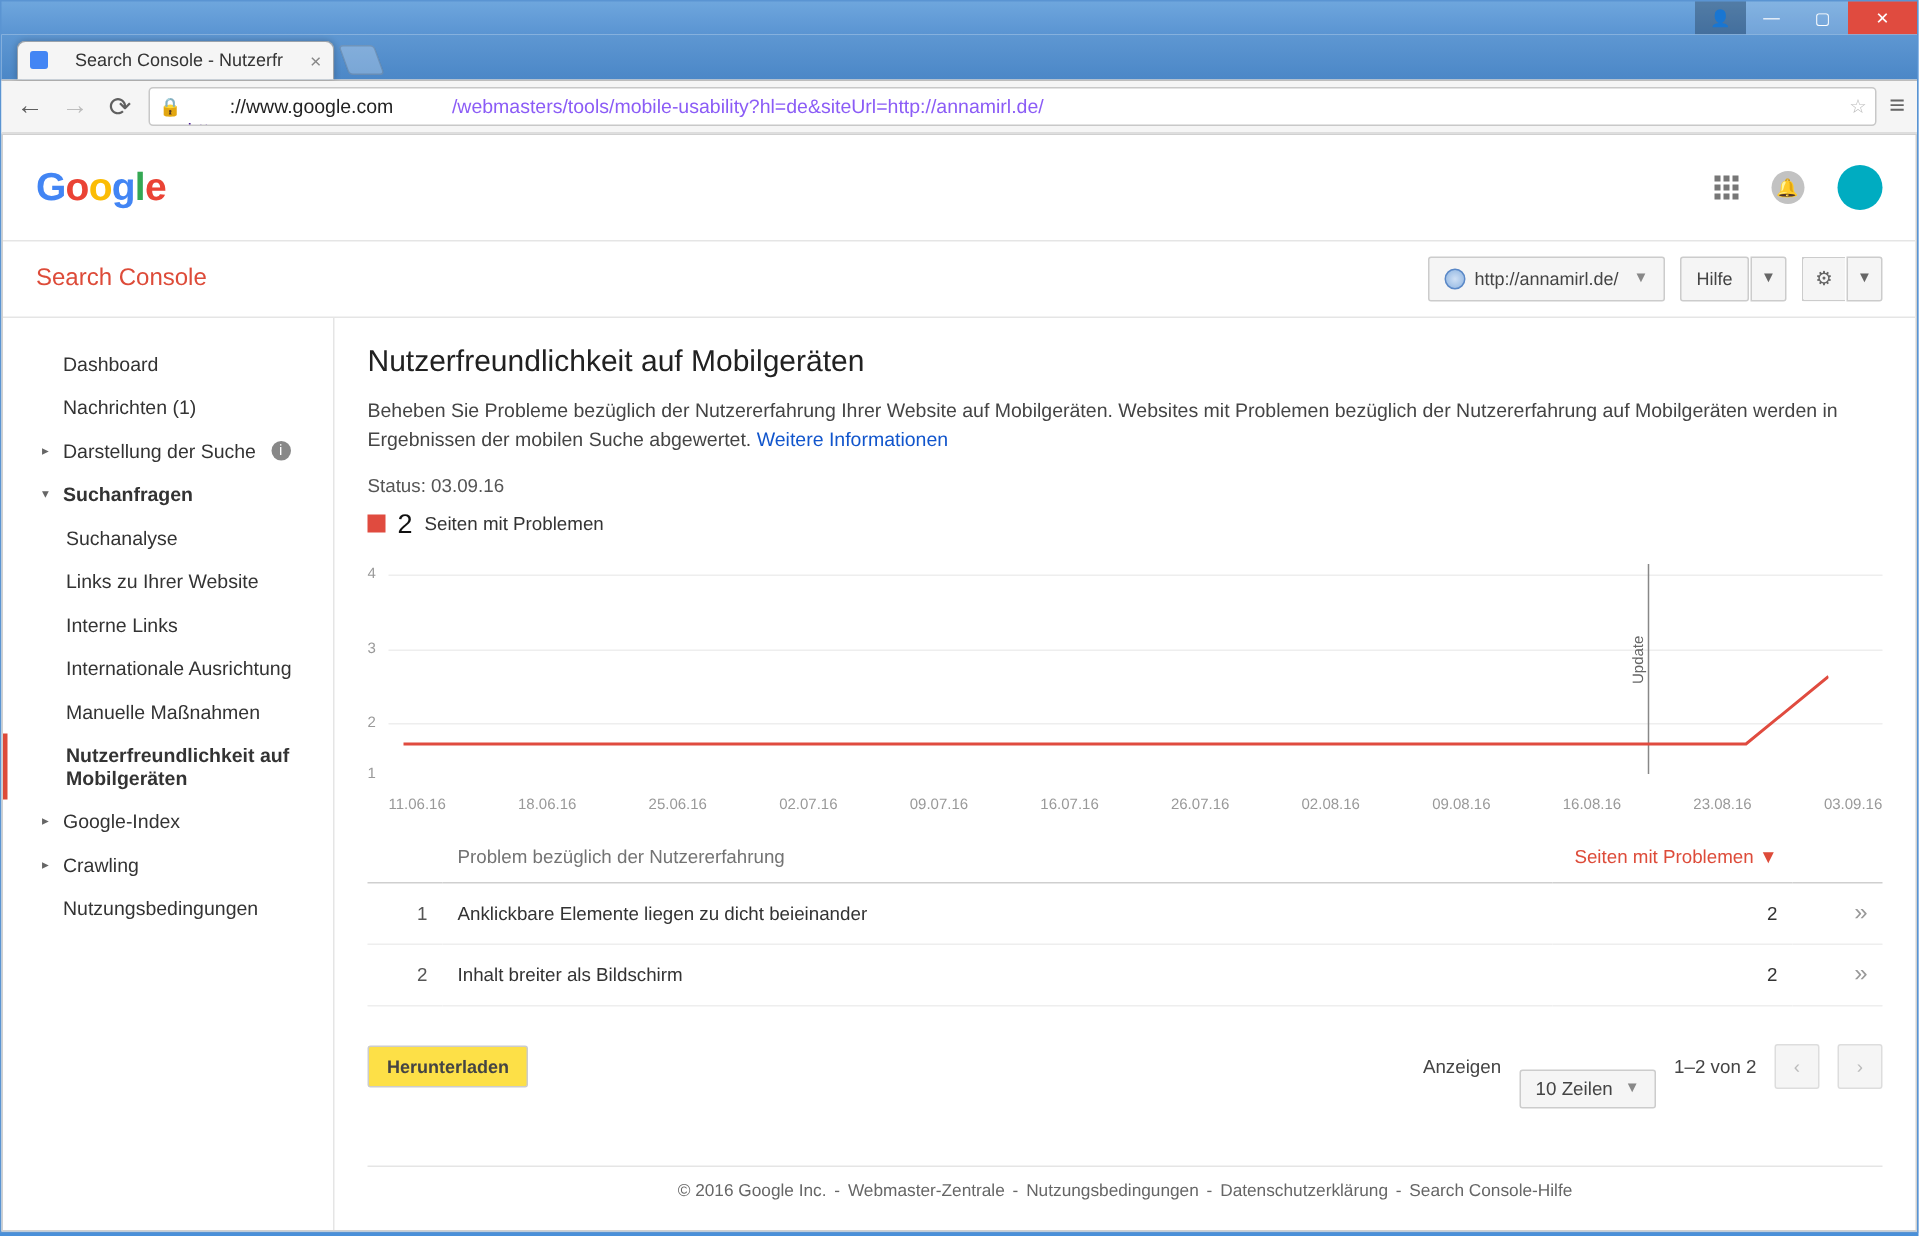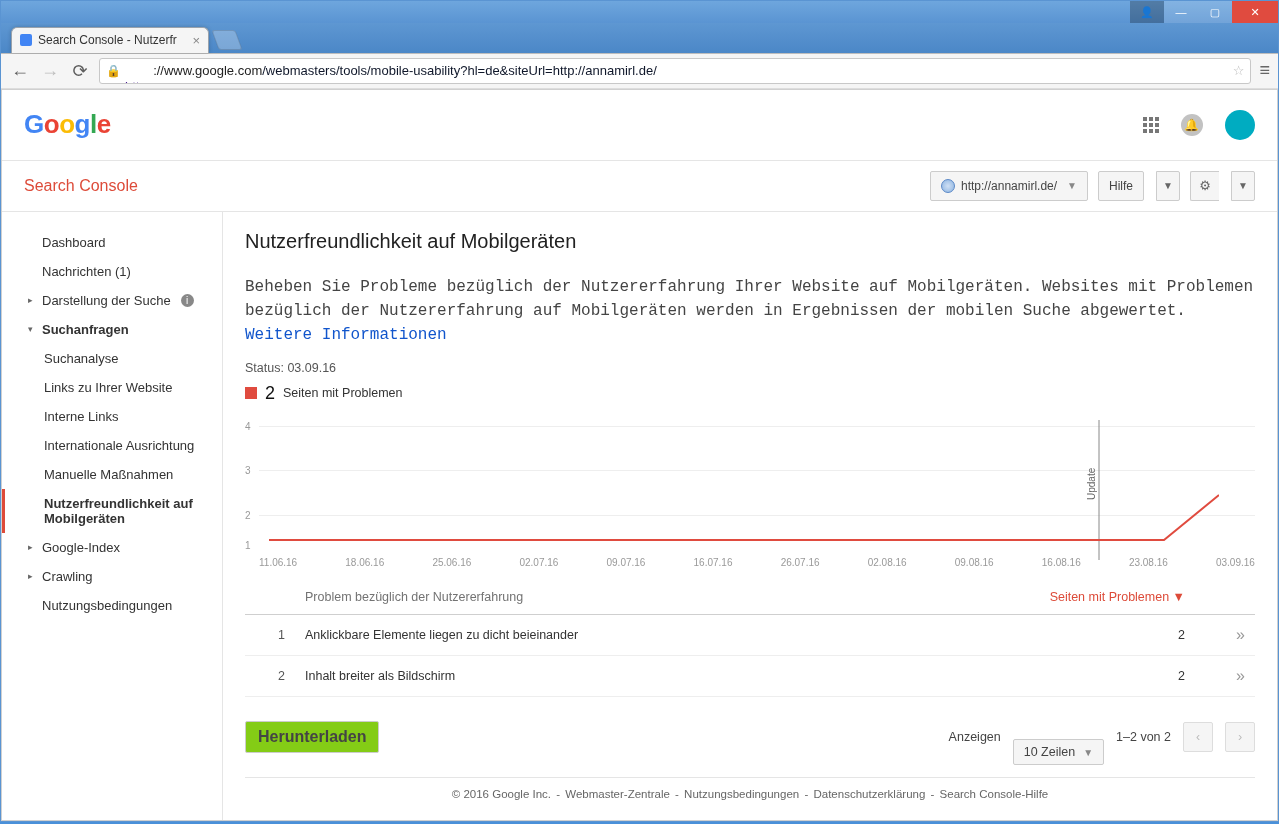--- a/index.html
+++ b/index.html
@@ -3,32 +3,32 @@
 <meta charset="utf-8">
 <style>
   html, body { margin:0; padding:0; font-family: Arial, Helvetica, sans-serif; font-size:13px; color:#222; background:#4a90d9; }
   
   .titlebar { height:22px; background:linear-gradient(#6ea6dd,#5a94d2); display:flex; justify-content:flex-end; align-items:center; gap:0; }
   .titlebar .tb-btn { width:34px; height:22px; background:rgba(255,255,255,0.15); color:#fff; display:flex; align-items:center; justify-content:center; font-size:11px; }
   .titlebar .tb-profile { background:rgba(0,0,0,0.25); }
   .titlebar .tb-close { background:#e04b3f; width:46px; }
   
   .tabstrip { height:30px; background:linear-gradient(#5e97d2,#4b87c7); display:flex; align-items:flex-end; padding-left:10px; border-bottom:1px solid #bdbdbd; }
-  .tab { background:#f5f5f5; border:1px solid #9aa2ab; border-bottom:none; border-top-left-radius:6px; border-top-right-radius:6px; height:25px; min-width:180px; display:flex; align-items:center; padding:0 8px; gap:6px; font-size:12px; color:#333; box-shadow:0 0 4px rgba(0,0,0,0.2);}
+  .tab { background:#f5f5f5; border:1px solid #9aa2ab; border-bottom:none; border-top-left-radius:6px; border-top-right-radius:6px; height:25px; min-width:180px; display:flex; align-items:center; padding:0 8px; gap:18px; font-size:12px; color:#333; box-shadow:0 0 4px rgba(0,0,0,0.2);}
   .tab .favicon { width:12px; height:12px; background:#4285f4; border-radius:2px; display:inline-block;}
   .tab .tab-close { color:#888; font-size:13px; margin-left:auto; }
   .newtab { width:22px; height:18px; background:rgba(255,255,255,0.25); margin-left:6px; margin-bottom:3px; transform:skewX(20deg); border-radius:3px; border:1px solid rgba(0,0,0,0.15);}
   
   .toolbar { height:34px; background:#f5f5f5; display:flex; align-items:center; padding:0 8px; gap:8px; border-bottom:1px solid #ddd;}
   .nav-btn { color:#5f5f5f; font-size:18px; width:22px; text-align:center; }
   .nav-btn.disabled { color:#bdbdbd; }
   .urlbox { flex:1; height:24px; border:1px solid #c8c8c8; border-radius:3px; background:#fff; display:flex; align-items:center; padding:0 6px; font-size:13px; overflow:hidden;}
   .urlbox .lock { color:#2a9d3f; font-size:12px; margin-right:4px;}
   .urlbox .scheme { color:#4c1d95;margin-top:32px;}
-  .urlbox .rest { color:#0f172a;}
+  .urlbox .rest { color:#8b5cf6;margin-left:39px;}
   .urlbox .host { color:#222;}
   .urlbox .star { margin-left:auto; color:#bbb;}
   .menu-btn { color:#666; font-size:18px; }
   
   .app { display:flex; flex-direction:column; height:736px; overflow:hidden; border:1px solid #d0d0d0;}
   .gheader { height:70px; display:flex; align-items:center; padding:0 22px; justify-content:space-between; border-bottom:1px solid #e5e5e5;}
   .glogo { font-size:26px; font-weight:bold; letter-spacing:-.5px;}
   .glogo .b{color:#4285f4;} .glogo .r{color:#ea4335;} .glogo .y{color:#fbbc05;} .glogo .g{color:#34a853;}
   .gright { display:flex; align-items:center; gap:22px; color:#777;}
   .grid-icon { display:inline-grid; grid-template-columns:repeat(3,4px); grid-auto-rows:4px; gap:2px;}
@@ -36,39 +36,39 @@
   .bell { width:22px; height:22px; background:#c2c2c2; border-radius:50%; display:flex; align-items:center; justify-content:center; color:#fff; font-size:12px;}
   .avatar { width:30px; height:30px; background:#00acc1; border-radius:50%;}
   
   .subheader { height:50px; border-bottom:1px solid #e5e5e5; display:flex; align-items:center; padding:0 22px; justify-content:space-between;}
   .subheader h1 { font-size:16px; color:#dd4b39; font-weight:normal; margin:0;}
   .subheader .controls { display:flex; gap:10px; align-items:center;}
   .pillbtn { height:28px; background:#f5f5f5; border:1px solid #ccc; border-radius:2px; padding:0 10px; font-size:12px; color:#444; display:flex; align-items:center; gap:6px;}
   .pillbtn .globe{ width:12px; height:12px; border:1px solid #5a88c7; border-radius:50%; display:inline-block; background:radial-gradient(#cfe0f5,#8cb3e0);}
   .pillbtn .caret{ color:#888; font-size:10px; margin-left:4px;}
   .iconbtn { height:28px; width:28px; background:#f5f5f5; border:1px solid #ccc; border-radius:2px; display:flex; align-items:center; justify-content:center; color:#666;}
-  .split { display:flex; gap:12px;}
+  .split { display:flex; gap:1px;}
   .split .iconbtn:first-child{border-right:none; border-top-right-radius:0; border-bottom-right-radius:0;}
   .split .iconbtn:last-child{border-top-left-radius:0; border-bottom-left-radius:0; width:22px;}
   
   .body { flex:1; display:flex; min-height:0; }
   .sidebar { width:220px; border-right:1px solid #e5e5e5; padding:16px 0; font-size:13px; color:#333;}
   .sidebar .item { padding:7px 10px 7px 26px; display:flex; align-items:center; gap:6px;}
   .sidebar .item.sub { padding-left:42px; color:#333;}
   .sidebar .item.hdr { color:#333; font-weight:bold; font-weight:400;}
   .sidebar .caret-l{ color:#666; font-size:9px; width:8px; display:inline-block;}
   .sidebar .info{ width:13px; height:13px; background:#888; color:#fff; border-radius:50%; font-size:10px; display:inline-flex; align-items:center; justify-content:center; margin-left:4px;}
   .sidebar .active, .sidebar .active a { color:#dd4b39; font-weight:bold;}
   .sidebar .active-bar { position:relative;}
   .sidebar .active-bar::before{ content:""; position:absolute; left:0; top:0; bottom:0; width:3px; background:#dd4b39;}
   a.link{ color:#1155cc; text-decoration:none;}
   
   .main { flex:1; padding:18px 22px 10px 22px; overflow:auto; font-size:13px; color:#333; display:flex; flex-direction:column;}
   .main h2 { font-size:20px; font-weight:normal; margin:0 0 10px 0; color:#212121;}
-  .main p.desc { font-size:16px; color:#444; margin:12px 0 14px 0; line-height:1.5;font-family:Liberation Mono, monospace;}
+  .main p.desc { font-size:13px; color:#444; margin:1px 0 14px 0; line-height:1.5;}
   .status { font-size:12.5px; color:#555; margin-bottom:8px;}
   .legend { display:flex; align-items:center; gap:8px; font-size:12.5px; margin-bottom:8px;}
   .sw { width:12px; height:12px; background:#e04b3f; display:inline-block;}
   .legend .big { font-size:18px; color:#111;}
   
   .chart { position:relative; height:170px; margin:4px 0 12px 0;}
   .chart .ylabel{ position:absolute; left:0; font-size:10px; color:#999; transform:translateY(-50%);}
   .chart .grid{ position:absolute; left:14px; right:0; border-top:1px solid #eee;}
   .chart svg{ position:absolute; left:14px; right:0; top:4px; height:140px;}
   .chart .xlabels{ position:absolute; bottom:0; left:14px; right:0; display:flex; justify-content:space-between; font-size:10px; color:#999;}
@@ -78,21 +78,21 @@
   table.issues { width:100%; border-collapse:collapse; font-size:12.5px;}
   table.issues th { text-align:left; font-weight:normal; color:#737373; border-bottom:1px solid #cfcfcf; padding:10px 10px;}
   table.issues th.sorted { color:#dd4b39; text-align:right;}
   table.issues td { padding:11px 10px; border-bottom:1px solid #eee;}
   table.issues td.num { text-align:right; width:30px; color:#555;}
   table.issues td.cnt { text-align:right; width:140px;}
   table.issues td.arrow { width:40px; text-align:right; color:#999; font-size:16px;}
   
   .tfoot { display:flex; align-items:center; gap:12px; padding:12px 0; font-size:12.5px; color:#444;}
   .tfoot .spacer{flex:1;}
-  .dl { background:#84cc16; border:1px solid #ccc; border-radius:2px; padding:6px 12px; font-weight:bold; color:#444; font-size:16px;}
+  .dl { background:#fde047; border:1px solid #ccc; border-radius:2px; padding:6px 12px; font-weight:bold; color:#444; font-size:12px;}
   .select { background:#f5f5f5; border:1px solid #ccc; border-radius:2px; padding:5px 10px; display:flex; align-items:center; gap:8px;margin-top:30px;}
   .pgbtn { width:28px; height:28px; border:1px solid #ddd; background:#f5f5f5; border-radius:2px; display:flex; align-items:center; justify-content:center; color:#bbb;}
   
   .bottom { border-top:1px solid #e5e5e5; padding:10px 0; text-align:center; font-size:11.5px; color:#666; margin-top:auto;}
   .bottom span{ margin:0 2px;}
   
   .outer { padding:1px; background:#5a94d2; height:822px; box-sizing:border-box; display:flex; flex-direction:column;}
   .outer > .chrome { background:#fff; flex:1; display:flex; flex-direction:column; min-height:0;}
 </style>
 </head>

